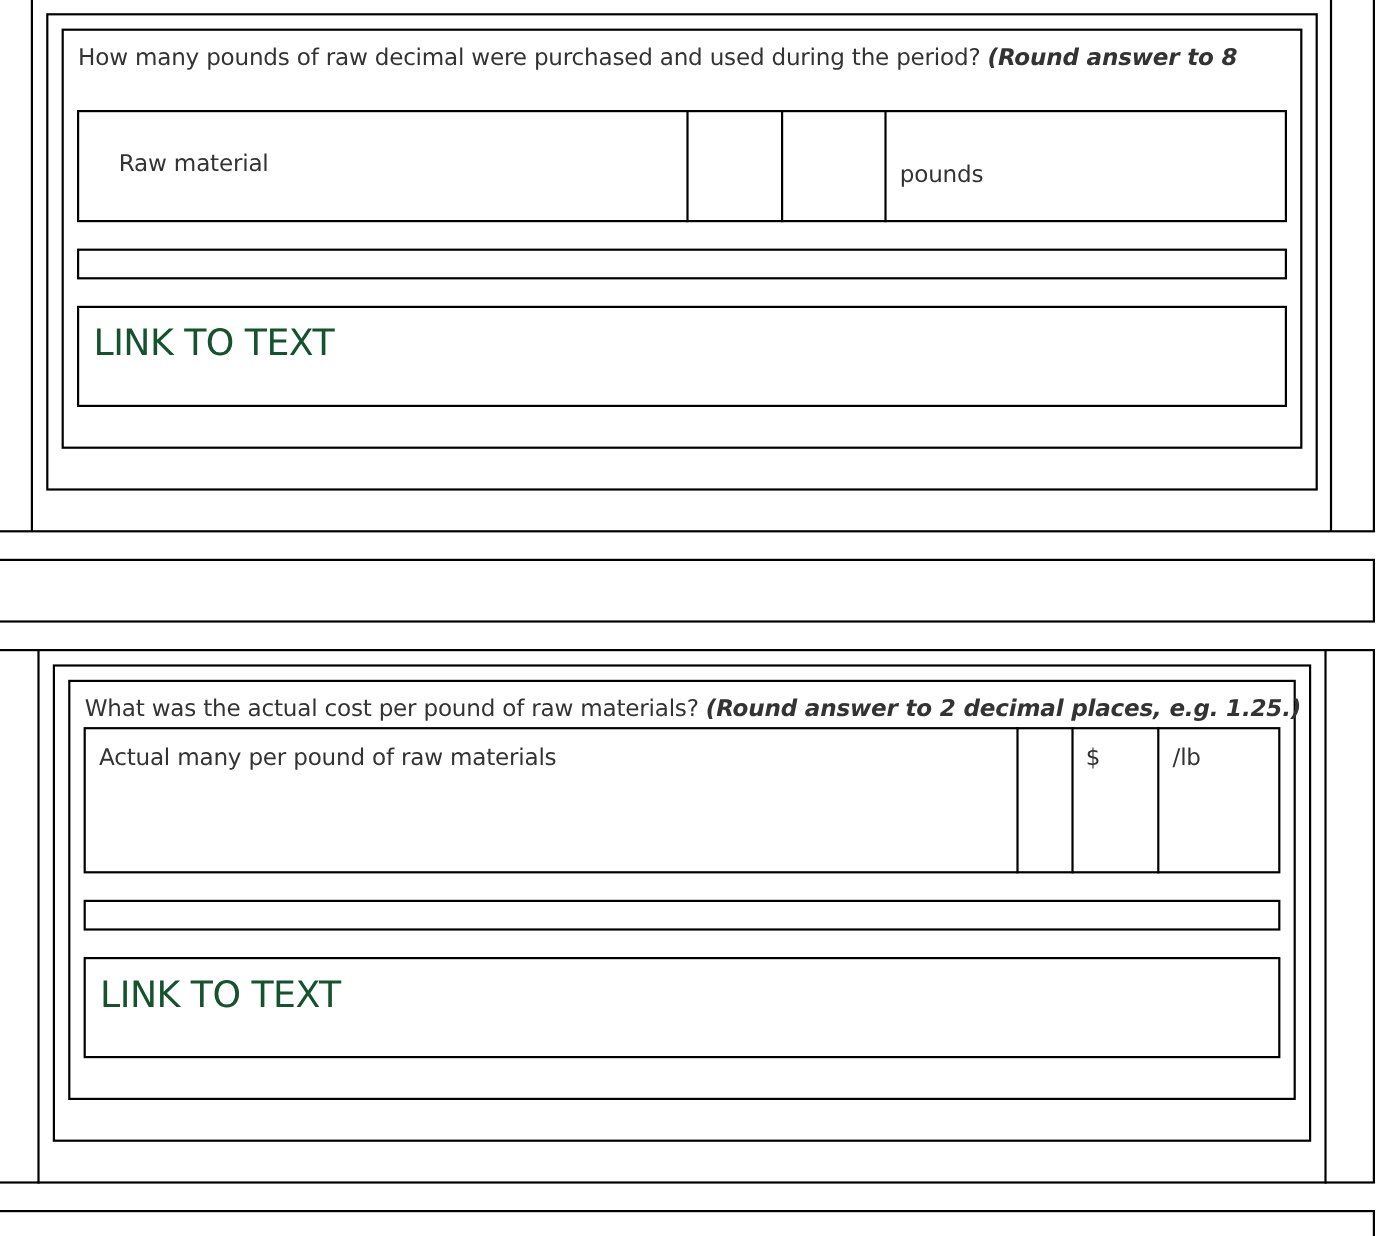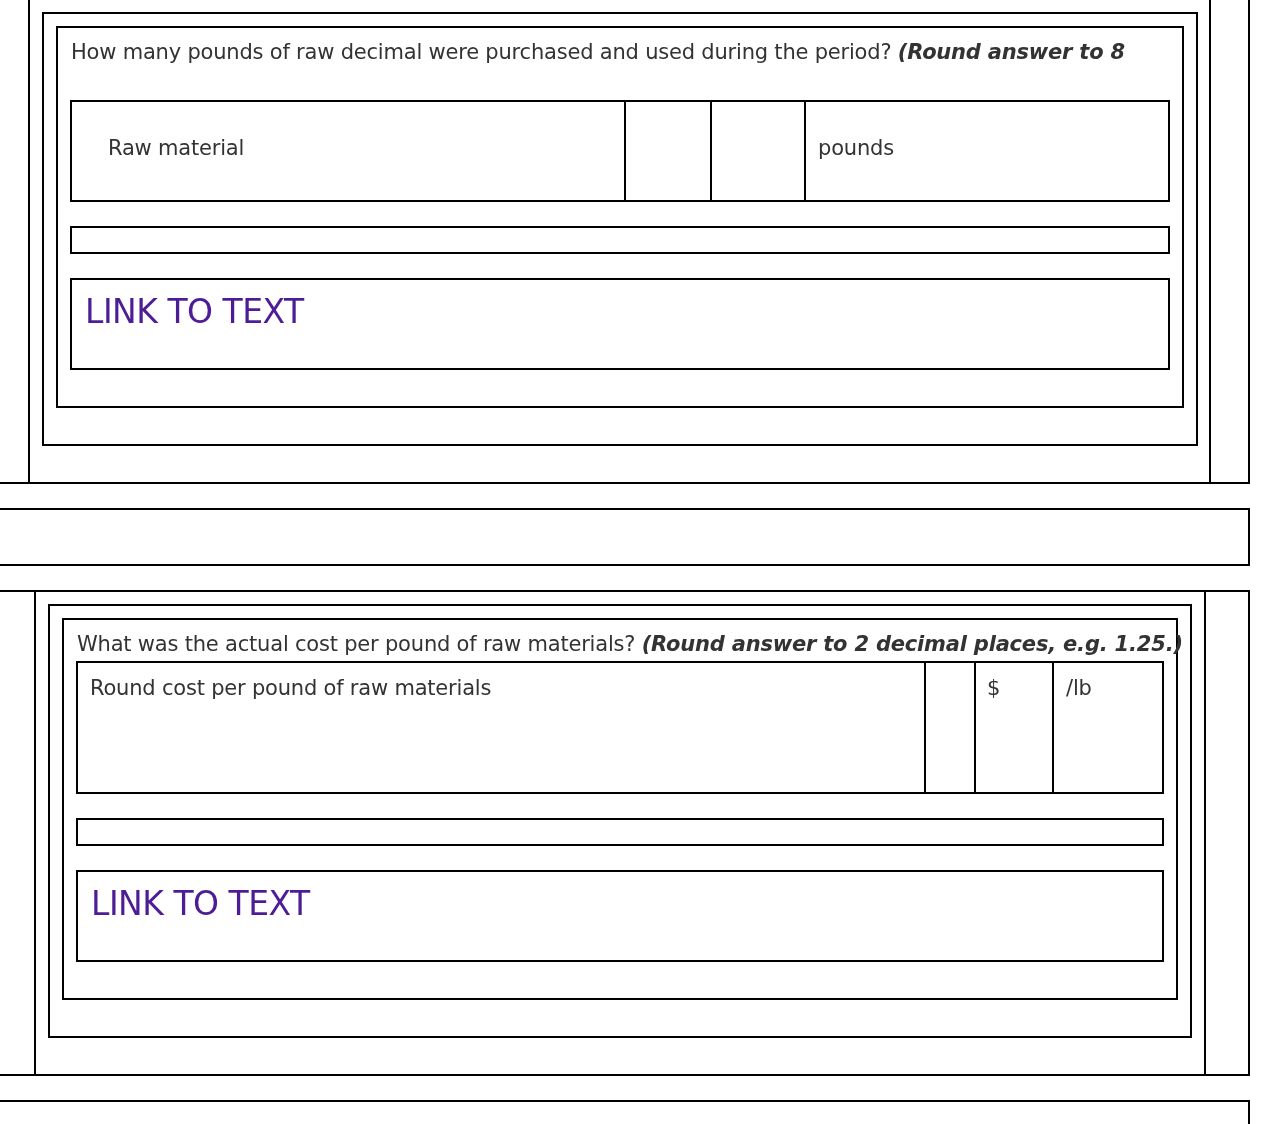--- a/index.html
+++ b/index.html
@@ -34,21 +34,21 @@
       position: absolute;
       font-size: 21px;
       line-height: 28px;
       color: #333333;
       letter-spacing: -0.2px;
     }
     .link-text {
       position: absolute;
       font-size: 33px;
       line-height: 40px;
-      color: #4c1d95;
+      color: #14532d;
       letter-spacing: -0.5px;
       cursor: pointer;
     }
     .answer-cell {
       position: absolute;
       box-sizing: border-box;
       background: transparent;
     }
   </style>
 </head>
@@ -68,21 +68,21 @@
     <span>How many pounds of raw decimal were purchased and used during the period? </span><span class="hint">(Round answer to 8</span><br>
   </div>
 
   <div class="abs b" style="left:70px; top:100px; width:1100px; height:102px;"></div>
   <div class="vline" style="left:624px; top:100px; height:102px;"></div>
   <div class="vline" style="left:710px; top:100px; height:102px;"></div>
   <div class="vline" style="left:804px; top:100px; height:102px;"></div>
 
   <div class="cell-label" style="left:91px; top:134px;margin-left:17px;">Raw material</div>
   <div class="answer-cell" style="left:712px; top:102px; width:92px; height:98px;"></div>
-  <div class="cell-label" style="left:818px; top:134px;">pounds</div>
+  <div class="cell-label" style="left:818px; top:144px;">pounds</div>
 
   <div class="abs b" style="left:70px; top:226px; width:1100px; height:28px;">
     <span></span>
   </div>
 
   <div class="abs b" style="left:70px; top:278px; width:1100px; height:92px;"></div>
   <div class="link-text" style="left:85px; top:292px;">LINK TO TEXT</div>
 </div>
 
 <div class="abs b" style="left:-4px; top:508px; width:1254px; height:58px;"></div>
@@ -98,21 +98,21 @@
 
   <div class="question" style="left:77px; top:629px; width:1090px; white-space:nowrap;">
     <span>What was the actual cost per pound of raw materials? </span><span class="hint">(Round answer to 2 decimal places, e.g. 1.25.)</span>
   </div>
 
   <div class="abs b" style="left:76px; top:661px; width:1088px; height:133px;"></div>
   <div class="vline" style="left:924px; top:661px; height:133px;"></div>
   <div class="vline" style="left:974px; top:661px; height:133px;"></div>
   <div class="vline" style="left:1052px; top:661px; height:133px;"></div>
 
-  <div class="cell-label" style="left:90px; top:674px;">Round cost per pound of raw materials</div>
+  <div class="cell-label" style="left:90px; top:674px;">Actual many per pound of raw materials</div>
   <div class="cell-label" style="left:987px; top:674px;">$</div>
   <div class="answer-cell" style="left:976px; top:663px; width:76px; height:129px;"></div>
   <div class="cell-label" style="left:1066px; top:674px;">/lb</div>
 
   <div class="abs b" style="left:76px; top:818px; width:1088px; height:28px;">
     <span></span>
   </div>
 
   <div class="abs b" style="left:76px; top:870px; width:1088px; height:92px;"></div>
   <div class="link-text" style="left:91px; top:884px;">LINK TO TEXT</div>

